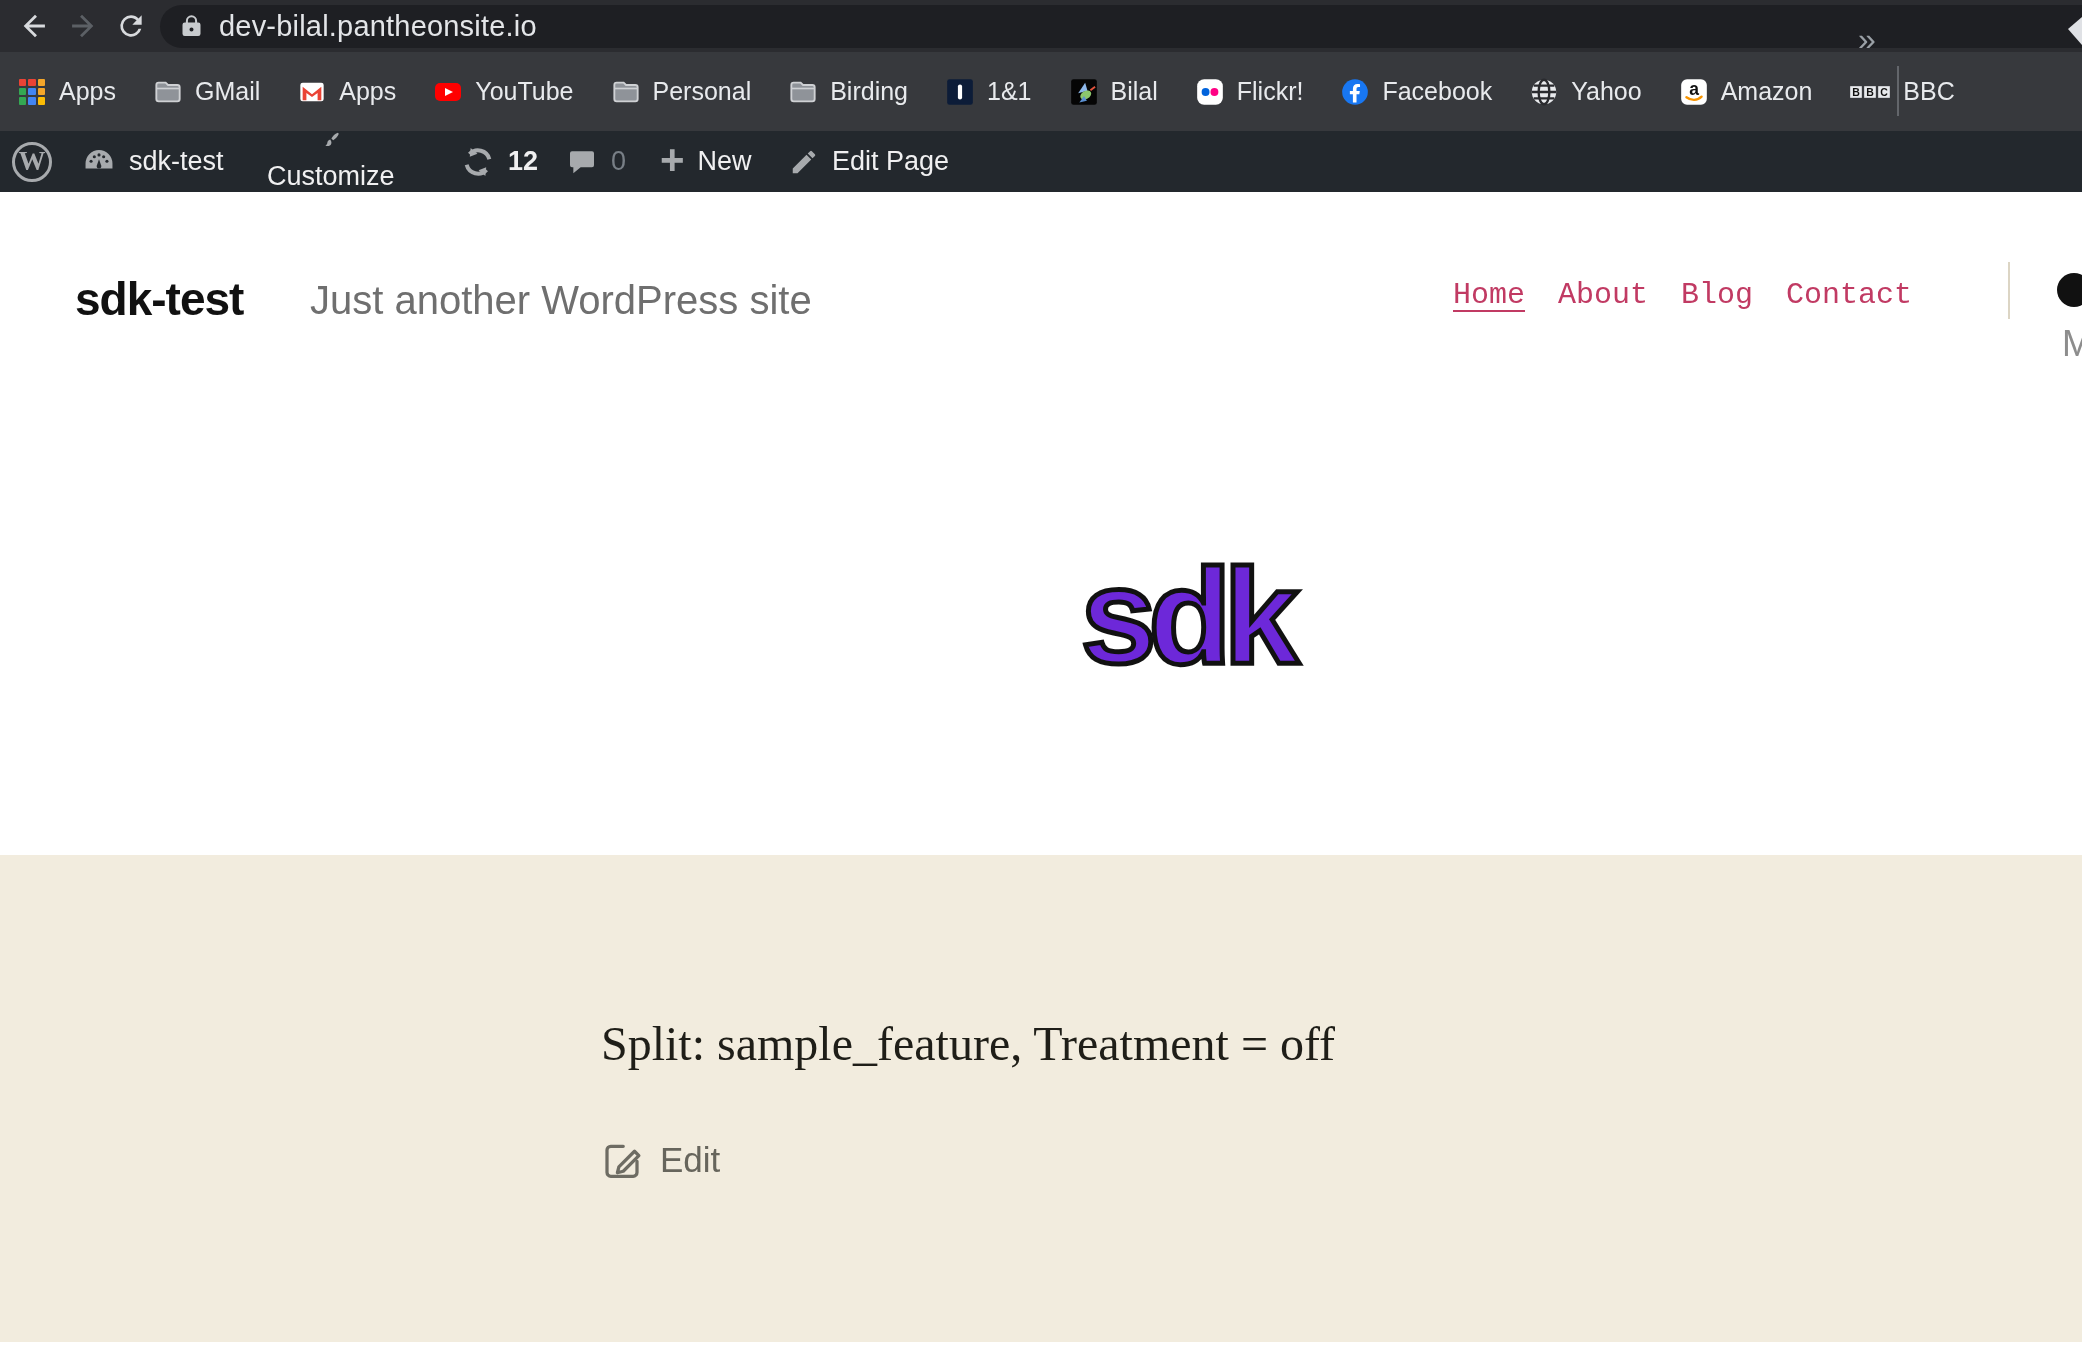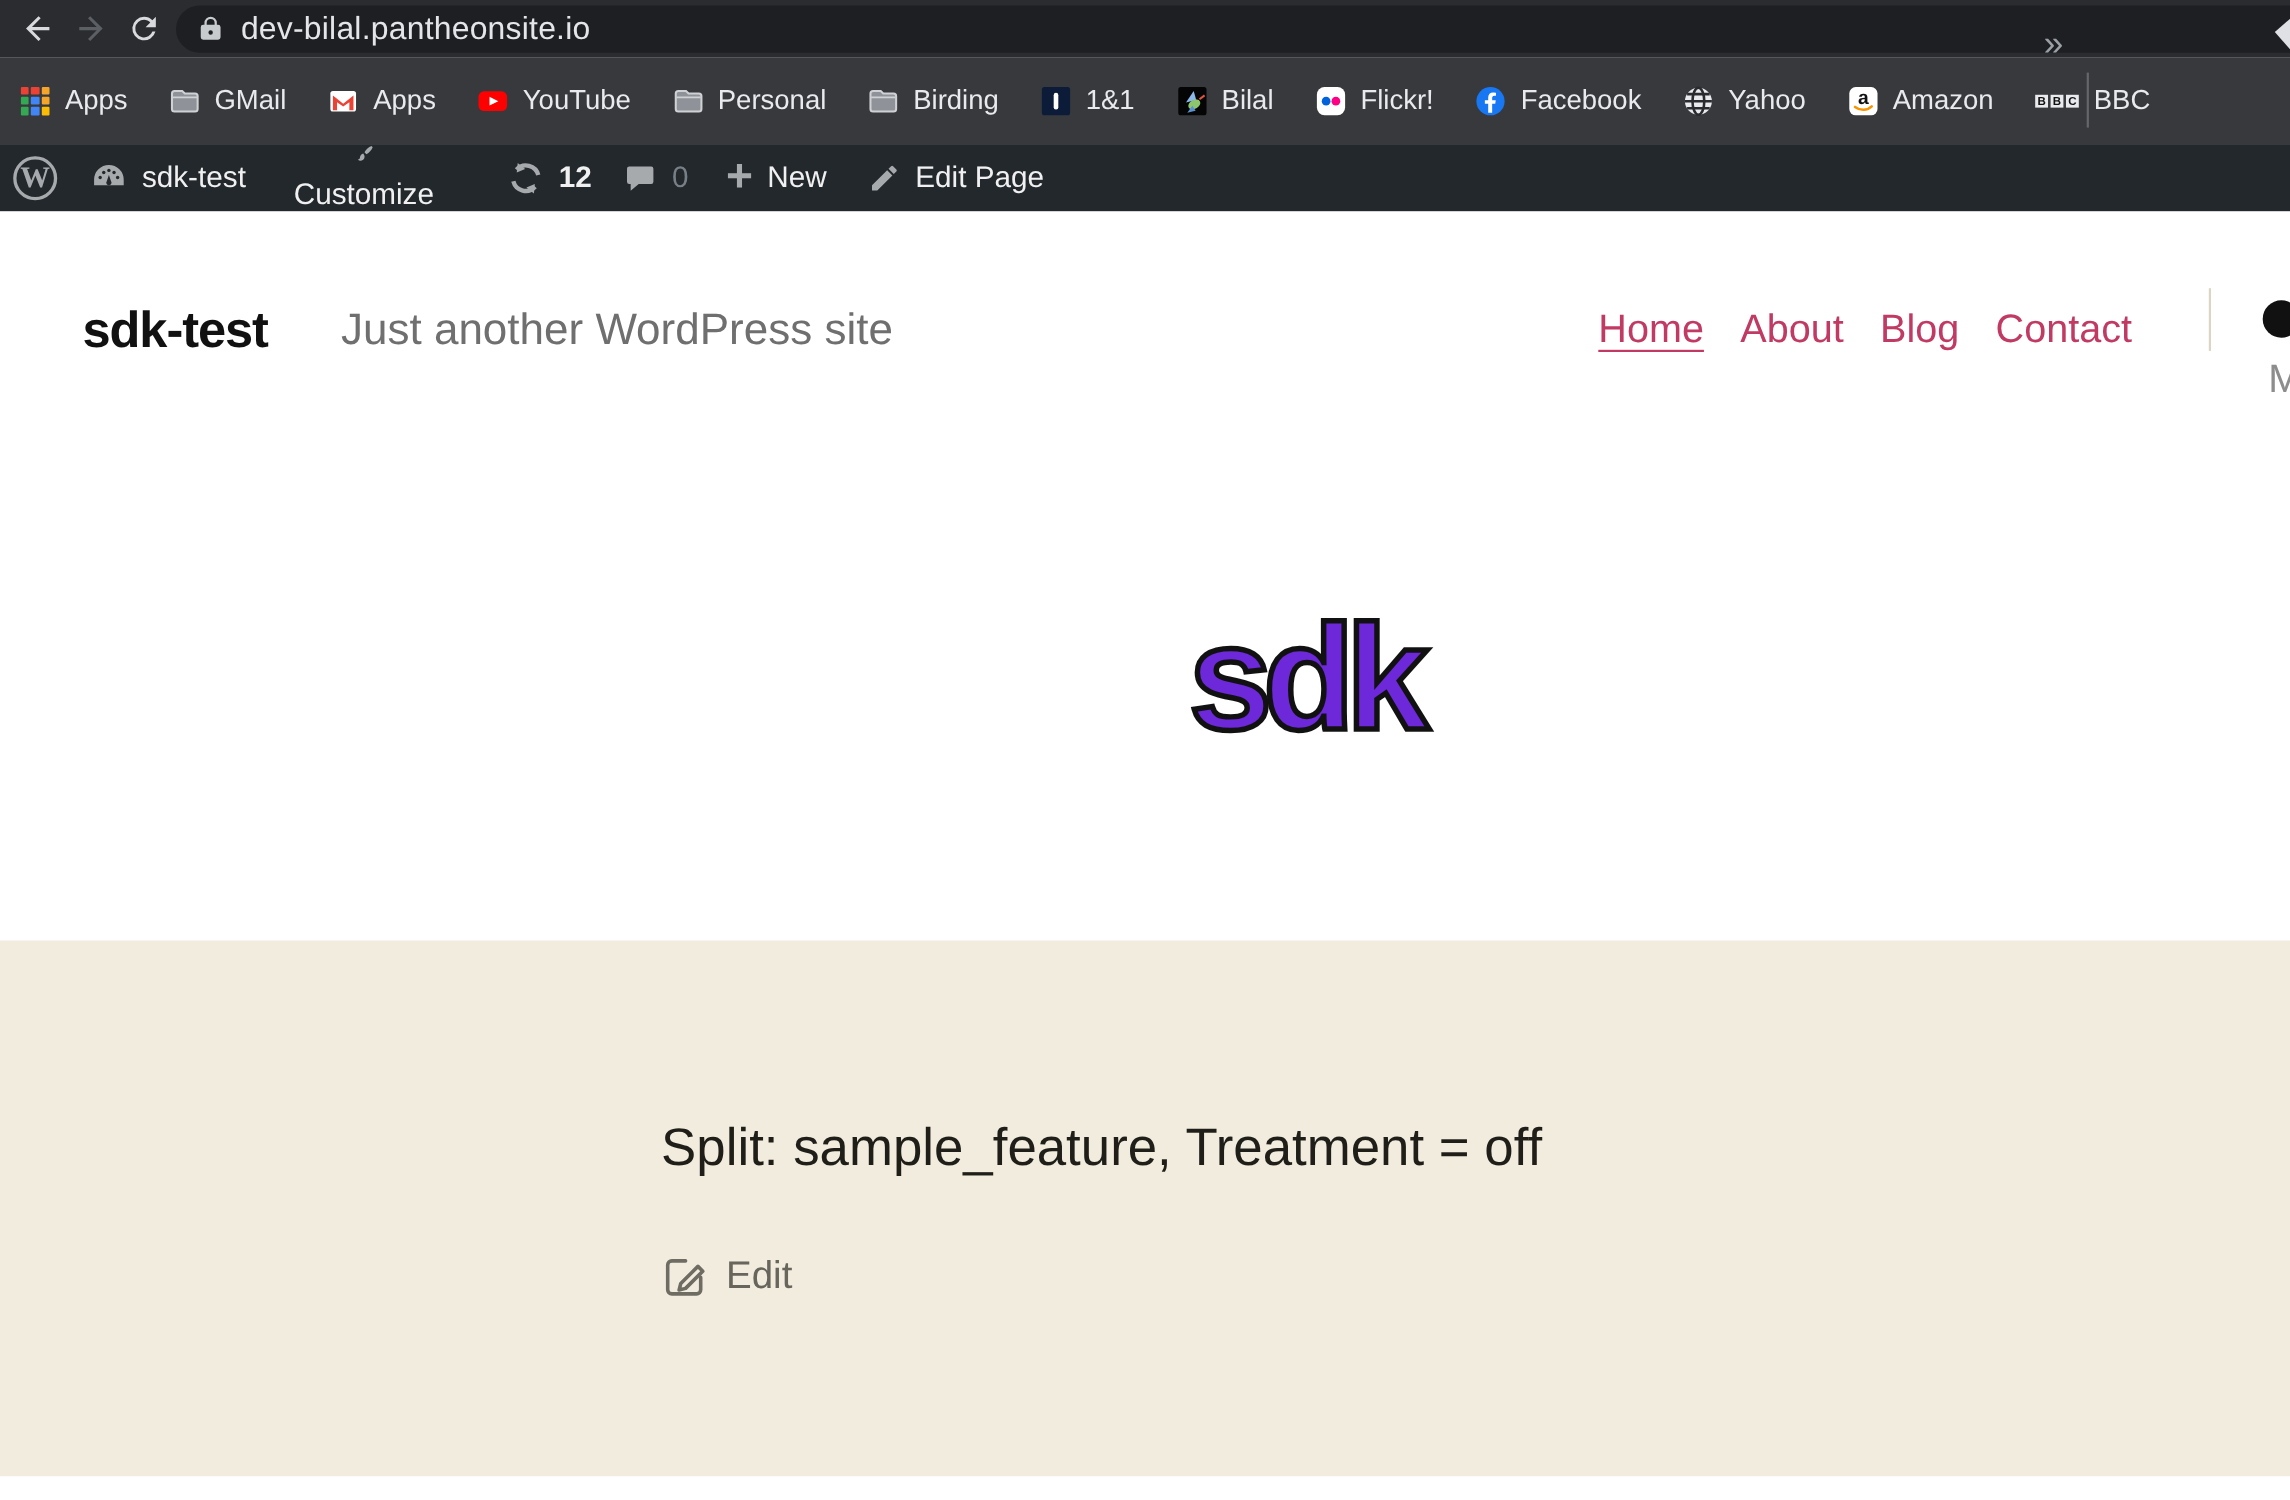--- a/index.html
+++ b/index.html
@@ -38,33 +38,33 @@
   .ab-muted { color:#787f86; }
   .wp-ring { width:40px; height:40px; border:3px solid #a7aaad; border-radius:50%;
              display:flex; align-items:center; justify-content:center;
              color:#a7aaad; font-family:"Liberation Serif", serif; font-weight:bold; font-size:27px; }
 
   
   #site-title { position:absolute; left:75px; top:272px; font-size:46px; font-weight:bold;
                 color:#111; letter-spacing:-1px; }
   #site-tagline { position:absolute; left:310px; top:278px; font-size:40px; color:#6f6f6f; }
   #main-nav { position:absolute; left:1453px; top:278px; display:flex; gap:33px; }
-  .nav-link { font-size:36px; color:#c13a63; text-decoration:none; cursor:pointer; }
+  .nav-link { font-size:30px; color:#c13a63; text-decoration:none; cursor:pointer;font-family:Liberation Mono, monospace; }
   .nav-active { text-decoration:underline; text-underline-offset:7px; text-decoration-thickness:2px; }
   #nav-divider { position:absolute; left:2008px; top:262px; width:2px; height:57px; background:#dcd5c4; }
   #dot-button { position:absolute; left:2057px; top:273px; width:34px; height:34px;
                 border-radius:50%; background:#111; }
   #menu-partial { position:absolute; left:2062px; top:323px; font-size:36px; color:#8d8d8d; }
 
   
   #big-logo { position:absolute; left:1186px; top:548px; transform:translateX(-50%);
               font-size:136px; font-weight:bold; color:#6d28d9; letter-spacing:-8px;
               -webkit-text-stroke:5px #111; line-height:1; }
   #beige { position:absolute; left:0; top:855px; width:2082px; height:487px; background:#f2ecde; }
-  #split-text { position:absolute; left:601px; top:1020px; font-family:Liberation Sans, sans-serif;
+  #split-text { position:absolute; left:601px; top:1020px; font-family:Liberation Serif, serif;
                 font-size:48px; color:#1f1e18; line-height:1; }
   #edit-link { position:absolute; left:602px; top:1140px; display:flex; align-items:flex-start; gap:18px;
                cursor:pointer; }
   #edit-label { font-size:35px; color:#67655c; }
 </style>
 </head>
 <body>
 
 <div id="toolbar">
   <div class="navbtn" style="left:14px;">

